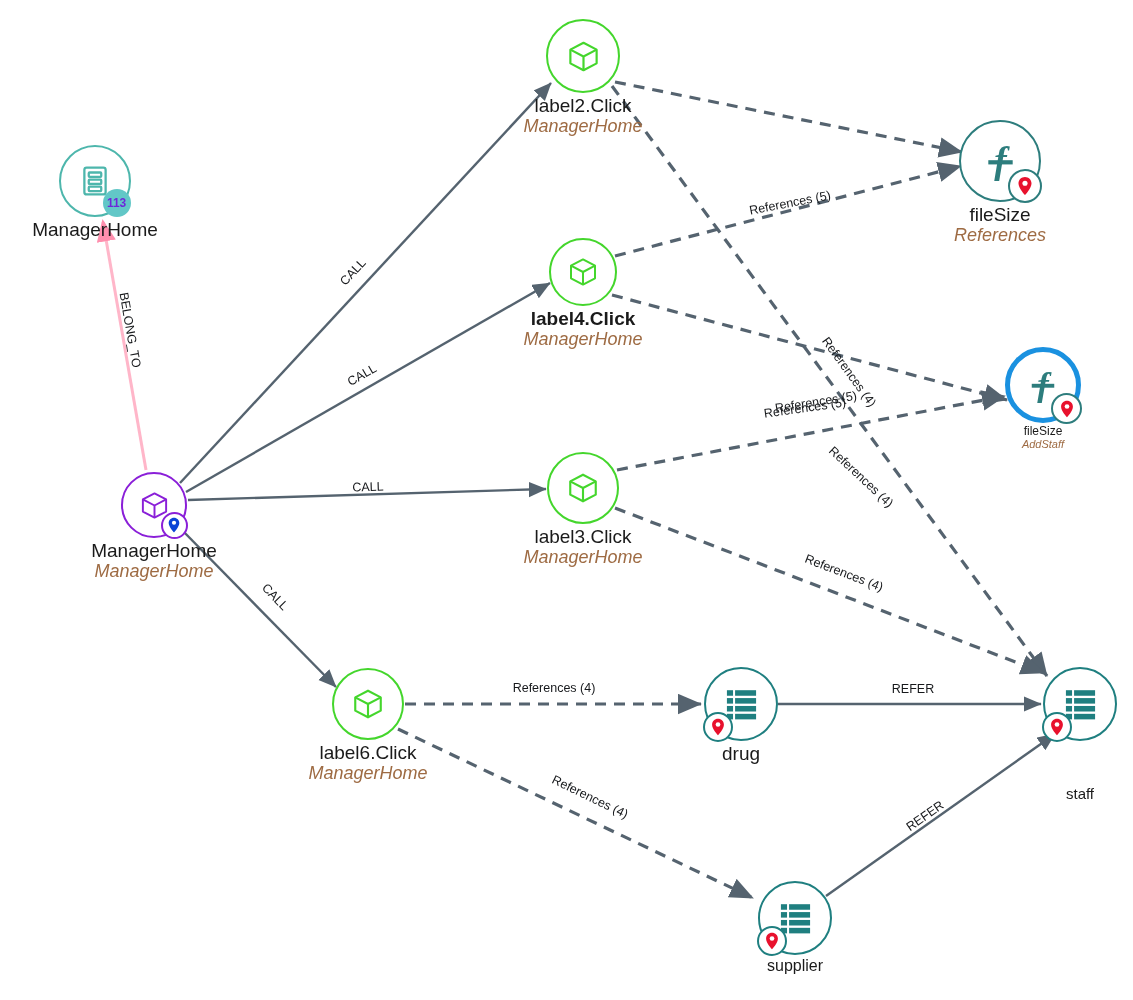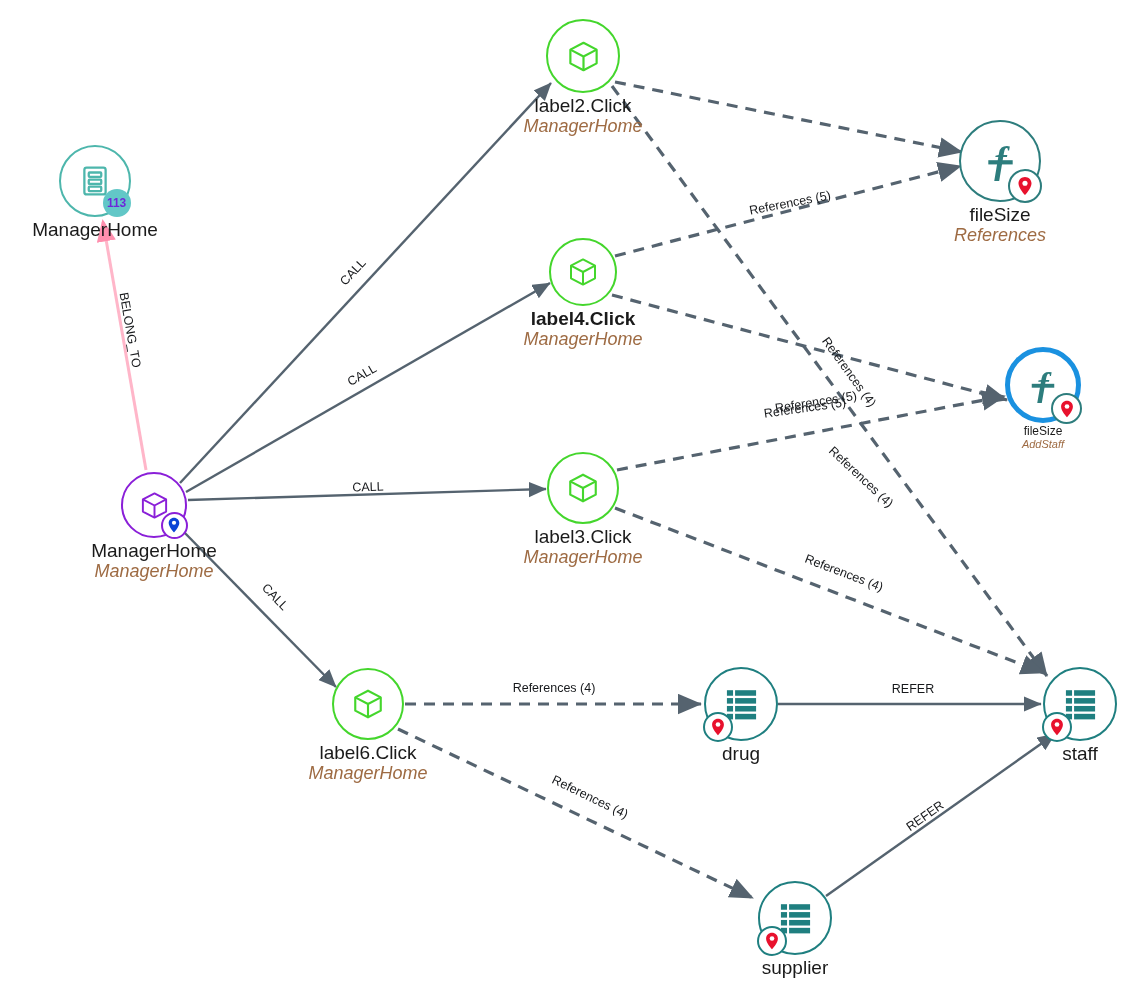--- a/index.html
+++ b/index.html
@@ -284,21 +284,21 @@
               <rect x="7.6" y="18.400000000000002" width="14.4" height="3.8" fill="#1f7f80"></rect>
             </svg></span>
         </div>
         <div class="badge" style="width: 30px; height: 30px; border: 2px solid rgb(31, 127, 128); left: -37.94px; top: 7.94px;">
           <svg width="20" height="20" viewBox="0 0 24 24">
             <path d="M12 2.2c-4 0-7.1 3.1-7.1 7 0 5.2 7.1 12.6 7.1 12.6s7.1-7.4 7.1-12.6c0-3.9-3.1-7-7.1-7z" fill="#e8112d"></path>
             <circle cx="12" cy="9" r="2.8" fill="#ffffff"></circle>
           </svg>
         </div>
         <div class="node-labels" style="top: 39px;">
-          <div class="node-title" style="font-size: 19px;">staff</div>
+          <div class="node-title" style="font-size: 15px; margin-top: 43px;">staff</div>
         </div>
       </div>
       <div class="node" style="left: 795px; top: 918px;">
         <div class="node-circle" style="width: 74px; height: 74px; border: 2px solid rgb(31, 127, 128);">
           <span style="line-height: 0;"><svg width="35" height="35" viewBox="0 0 24 24">
               <rect x="2" y="2.2" width="4.2" height="3.8" fill="#1f7f80"></rect>
               <rect x="7.6" y="2.2" width="14.4" height="3.8" fill="#1f7f80"></rect>
               <rect x="2" y="7.6000000000000005" width="4.2" height="3.8" fill="#1f7f80"></rect>
               <rect x="7.6" y="7.6000000000000005" width="14.4" height="3.8" fill="#1f7f80"></rect>
               <rect x="2" y="13" width="4.2" height="3.8" fill="#1f7f80"></rect>
@@ -307,17 +307,17 @@
               <rect x="7.6" y="18.400000000000002" width="14.4" height="3.8" fill="#1f7f80"></rect>
             </svg></span>
         </div>
         <div class="badge" style="width: 30px; height: 30px; border: 2px solid rgb(31, 127, 128); left: -37.94px; top: 7.94px;">
           <svg width="20" height="20" viewBox="0 0 24 24">
             <path d="M12 2.2c-4 0-7.1 3.1-7.1 7 0 5.2 7.1 12.6 7.1 12.6s7.1-7.4 7.1-12.6c0-3.9-3.1-7-7.1-7z" fill="#e8112d"></path>
             <circle cx="12" cy="9" r="2.8" fill="#ffffff"></circle>
           </svg>
         </div>
         <div class="node-labels" style="top: 39px;">
-          <div class="node-title" style="font-size: 19px;">supplier</div>
+          <div class="node-title" style="font-size: 16px;">supplier</div>
         </div>
       </div>
     </div>
 </div>
 
 </body></html>

